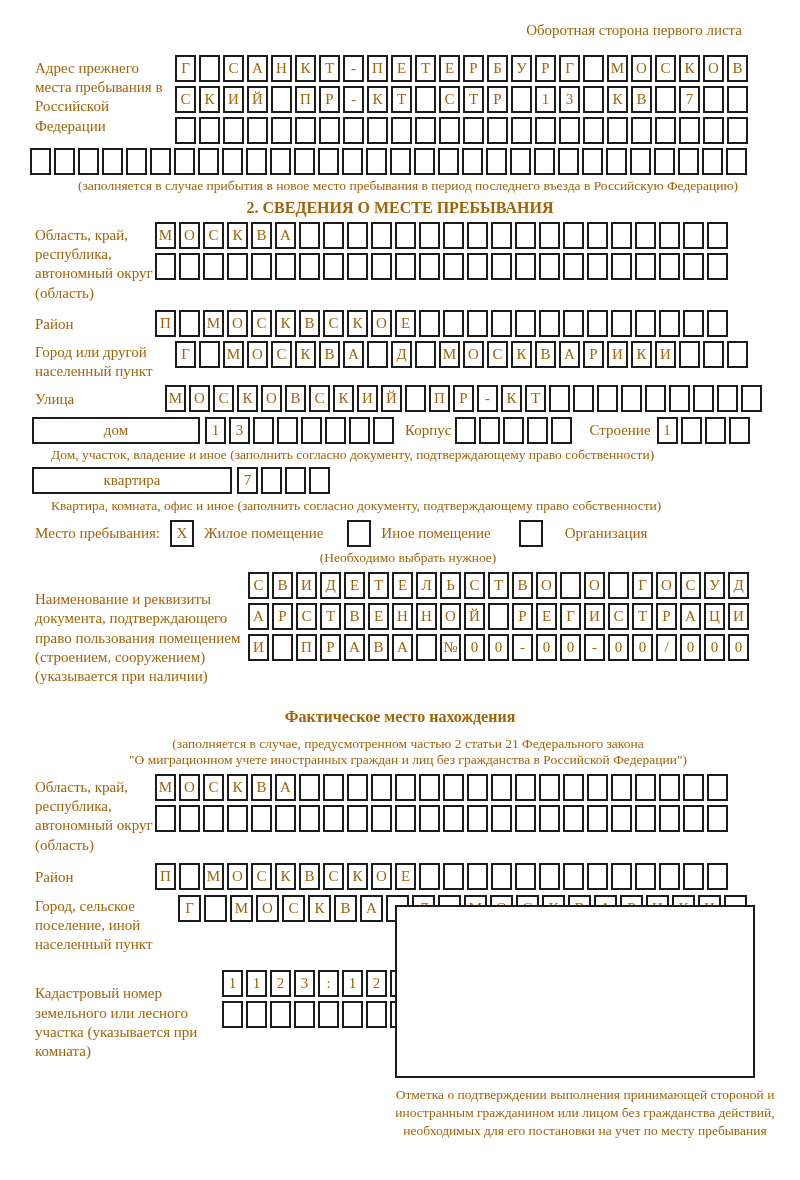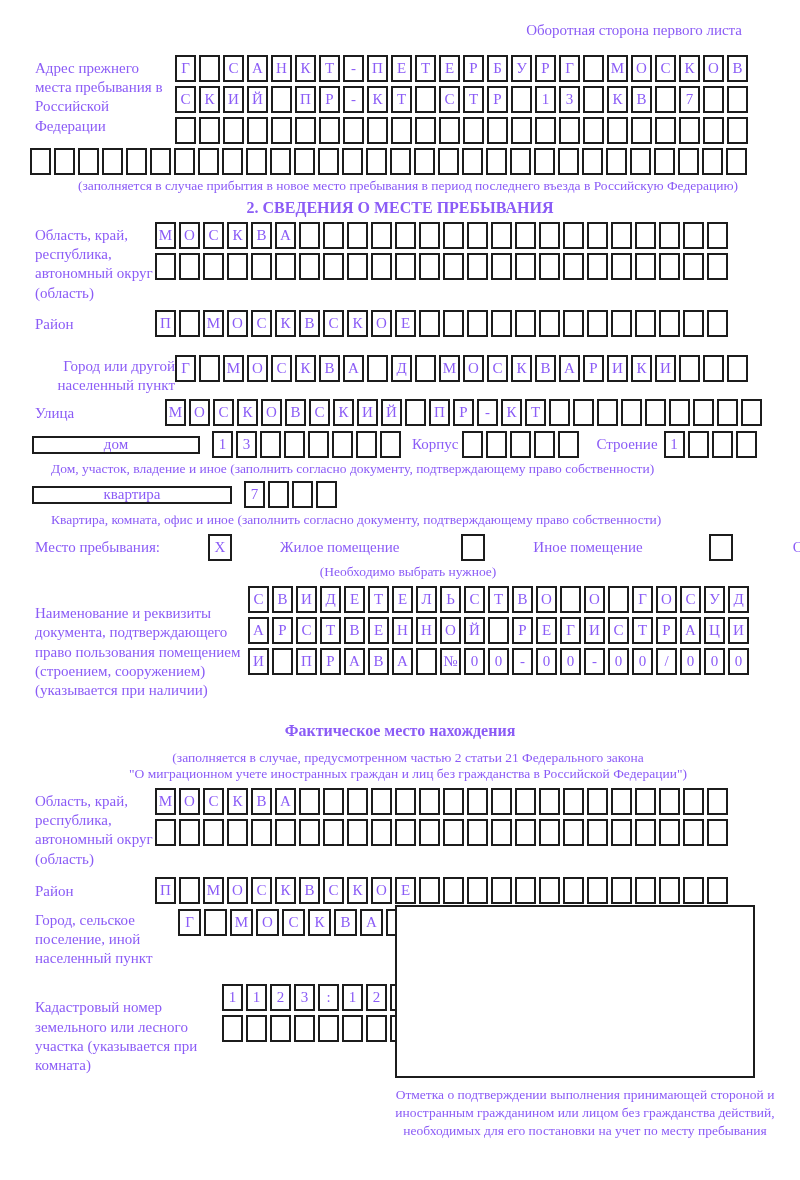--- a/index.html
+++ b/index.html
@@ -1,36 +1,36 @@
 <!DOCTYPE html>
 <html><head>
 <meta charset="utf-8">
 <style>
   * { margin:0; padding:0; box-sizing:border-box; }
   html,body { background:#fff; }
   .page {
     position:relative; width:800px; height:1180px; background:#fff;
     font-family:"Liberation Serif", "DejaVu Serif", serif;
-    color:#8b5cf6; overflow:hidden;
+    color:#a16207; overflow:hidden;
   }
   .hdr-note { text-align:right; padding:22px 58px 0 0; font-size:15px; }
 
   .row { display:flex; align-items:flex-start; }
   .lbl { font-size:15px; line-height:1.28; }
   .boxcol { display:flex; flex-direction:column; gap:4px; }
   .cells { display:flex; }
   .cell {
     width:21px; height:27px; margin-right:3px; flex:0 0 auto;
     border:2px solid #1c1c1c; display:flex; align-items:center; justify-content:center;
     font-size:15px; line-height:1; background:#fff;
   }
   .cells.lg .cell { width:23px; }
   .wide-box {
-    height:18px; border:2px solid #1c1c1c; display:flex; align-items:center; justify-content:center;
-    font-size:15px; margin-right:12px; background:#fff;
+    height:27px; border:2px solid #1c1c1c; display:flex; align-items:center; justify-content:center;
+    font-size:15px; margin-right:5px; background:#fff;
   }
   .caption { font-size:13.5px;padding-left:16px; }
   .center { text-align:center; }
   .sec-title { font-weight:bold; font-size:16px; text-align:center; }
   .inline-lbl { font-size:15px; white-space:nowrap; }
   .chk {
     width:24px; height:27px; border:2px solid #1c1c1c; display:flex; align-items:center;
     justify-content:center; font-size:15px; margin:0 10px; background:#fff; flex:0 0 auto;
   }
   .bigbox {
@@ -249,21 +249,21 @@
         <span class="cell"></span>
         <span class="cell"></span>
         <span class="cell"></span>
         <span class="cell"></span>
         <span class="cell"></span>
         <span class="cell"></span>
         <span class="cell"></span>
       </div>
   </div>
 
-  <div class="row" style="margin:18px 0 0 35px;text-align:right;">
+  <div class="row" style="margin:4px 0 0 35px;">
     <div class="lbl" style="width:140px; padding-top:2px;">Город или другой населенный пункт</div>
     <div class="cells">
         <span class="cell">Г</span>
         <span class="cell"></span>
         <span class="cell">М</span>
         <span class="cell">О</span>
         <span class="cell">С</span>
         <span class="cell">К</span>
         <span class="cell">В</span>
         <span class="cell">А</span>
@@ -351,21 +351,21 @@
     <div class="wide-box" style="width:200px;">квартира</div>
     <div class="cells">
         <span class="cell">7</span>
         <span class="cell"></span>
         <span class="cell"></span>
         <span class="cell"></span>
       </div>
   </div>
   <div class="caption" style="margin:4px 0 0 35px;">Квартира, комната, офис и иное (заполнить согласно документу, подтверждающему право собственности)</div>
 
-  <div class="row" style="margin:6px 0 0 35px; align-items:center;gap:38px;">
+  <div class="row" style="margin:6px 0 0 35px; align-items:center;">
     <div class="inline-lbl">Место пребывания:</div>
     <div class="chk">X</div>
     <div class="inline-lbl">Жилое помещение</div>
     <div class="chk" style="margin-left:24px;"></div>
     <div class="inline-lbl">Иное помещение</div>
     <div class="chk" style="margin-left:28px; margin-right:22px;"></div>
     <div class="inline-lbl">Организация</div>
   </div>
   <div class="caption center" style="margin-top:3px;">(Необходимо выбрать нужное)</div>
 

